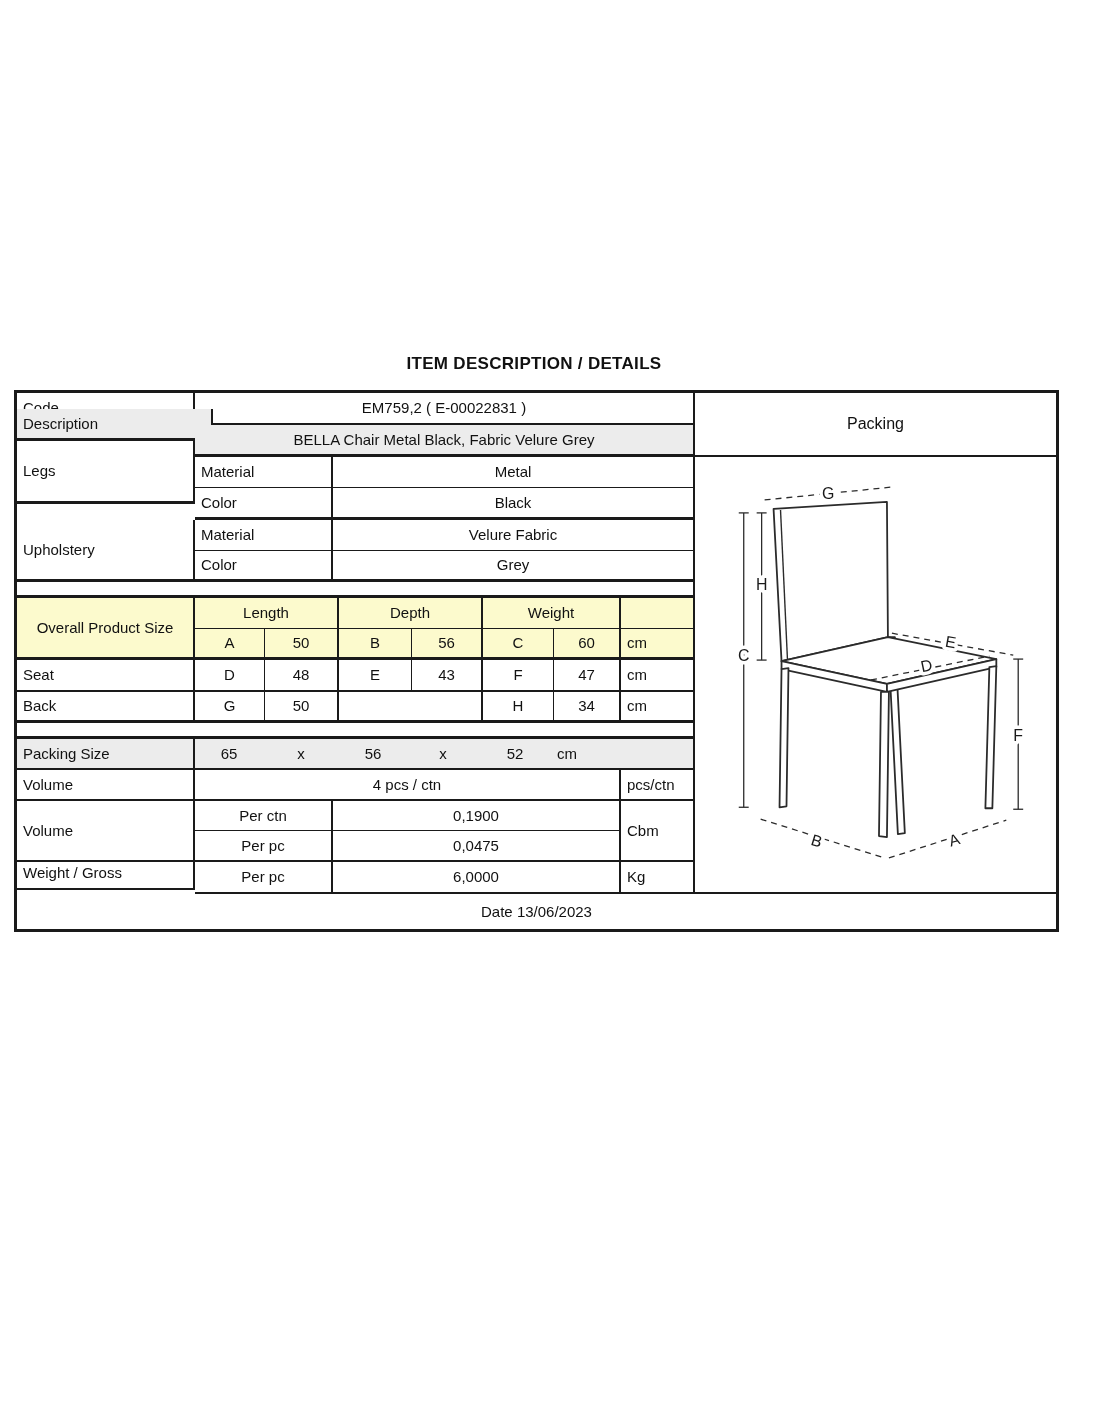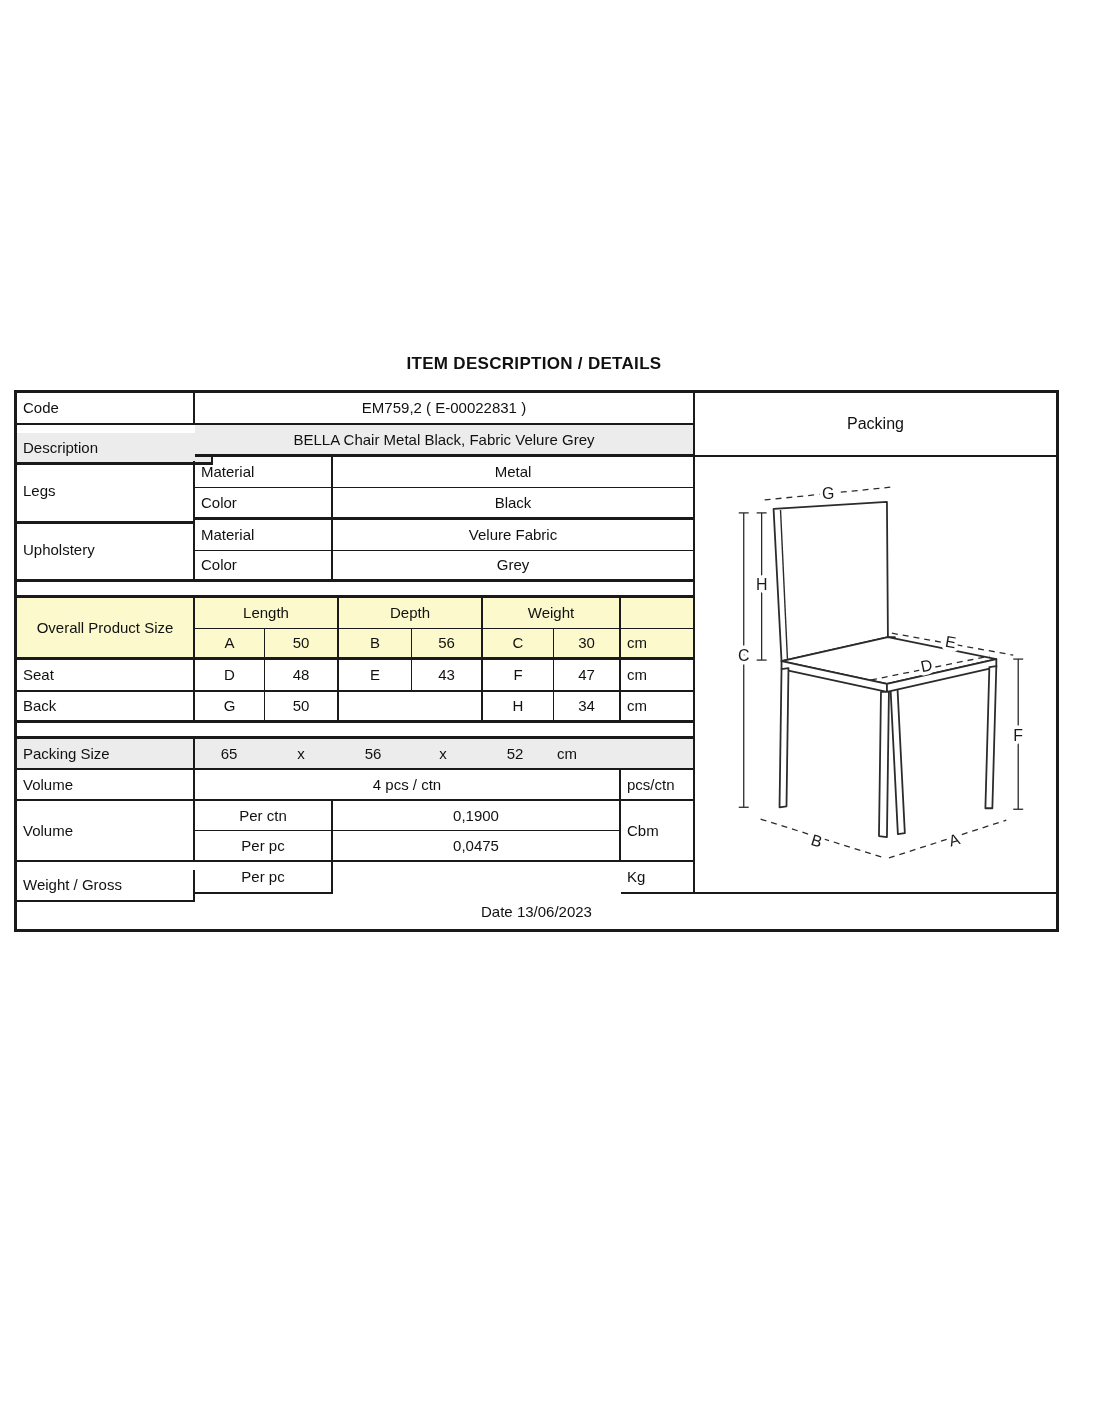--- a/index.html
+++ b/index.html
@@ -31,24 +31,24 @@
 
 <div class="page">
 
   <div class="doc-title">ITEM DESCRIPTION / DETAILS</div>
 
   <div class="spec">
 
     <div class="cell b lp br2 bb2" style="left:0;top:0;width:178px;height:32px">Code</div>
     <div class="cell b ctr bb2" style="left:178px;top:0;width:498px;height:32px">EM759,2  ( E-00022831 )</div>
 
-    <div class="cell b lp br2 bb3 bg-g" style="left:0;top:40px;width:196px;height:32px">Description</div>
+    <div class="cell b lp br2 bb3 bg-g" style="left:0;top:16px;width:196px;height:32px">Description</div>
     <div class="cell ctr bb3 bg-g" style="left:178px;top:32px;width:498px;height:32px">BELLA Chair Metal Black, Fabric Velure Grey</div>
 
-    <div class="cell b lp br2 bb3" style="left:0;top:68px;width:178px;height:63px">Legs</div>
+    <div class="cell b lp br2 bb3" style="left:0;top:48px;width:178px;height:63px">Legs</div>
     <div class="cell b lp br2 bb1" style="left:178px;top:64px;width:138px;height:31px">Material</div>
     <div class="cell ctr bb1" style="left:316px;top:64px;width:360px;height:31px">Metal</div>
     <div class="cell b lp br2 bb3" style="left:178px;top:95px;width:138px;height:32px">Color</div>
     <div class="cell b lp br2 bb3" style="left:0;top:127px;width:178px;height:62px">Upholstery</div>
 
     <div class="cell ctr bb3" style="left:316px;top:95px;width:360px;height:32px">Black</div>
     <div class="cell b lp br2 bb1" style="left:178px;top:127px;width:138px;height:31px">Material</div>
     <div class="cell ctr bb1" style="left:316px;top:127px;width:360px;height:31px">Velure Fabric</div>
     <div class="cell b lp br2 bb3" style="left:178px;top:158px;width:138px;height:31px">Color</div>
     <div class="cell ctr bb3" style="left:316px;top:158px;width:360px;height:31px">Grey</div>
@@ -59,21 +59,21 @@
     <div class="cell b ctr br2 bb1 bg-y" style="left:178px;top:205px;width:144px;height:31px">Length</div>
     <div class="cell b ctr br2 bb1 bg-y" style="left:322px;top:205px;width:144px;height:31px">Depth</div>
     <div class="cell b ctr br2 bb1 bg-y" style="left:466px;top:205px;width:138px;height:31px">Weight</div>
     <div class="cell bb1 bg-y" style="left:604px;top:205px;width:72px;height:31px"></div>
 
     <div class="cell b ctr br1 bb3 bg-y" style="left:178px;top:236px;width:70px;height:31px">A</div>
     <div class="cell ctr br2 bb3 bg-y" style="left:248px;top:236px;width:74px;height:31px">50</div>
     <div class="cell b ctr br1 bb3 bg-y" style="left:322px;top:236px;width:73px;height:31px">B</div>
     <div class="cell ctr br2 bb3 bg-y" style="left:395px;top:236px;width:71px;height:31px">56</div>
     <div class="cell b ctr br1 bb3 bg-y" style="left:466px;top:236px;width:71px;height:31px">C</div>
-    <div class="cell ctr br2 bb3 bg-y" style="left:537px;top:236px;width:67px;height:31px">30</div>
+    <div class="cell ctr br2 bb3 bg-y" style="left:537px;top:236px;width:67px;height:31px">60</div>
     <div class="cell b lp bb3 bg-y" style="left:604px;top:236px;width:72px;height:31px">cm</div>
 
     <div class="cell b lp br2 bb2" style="left:0;top:267px;width:178px;height:32px">Seat</div>
     <div class="cell b ctr br1 bb2" style="left:178px;top:267px;width:70px;height:32px">D</div>
     <div class="cell ctr br2 bb2" style="left:248px;top:267px;width:74px;height:32px">48</div>
     <div class="cell b ctr br1 bb2" style="left:322px;top:267px;width:73px;height:32px">E</div>
     <div class="cell ctr br2 bb2" style="left:395px;top:267px;width:71px;height:32px">43</div>
     <div class="cell b ctr br1 bb2" style="left:466px;top:267px;width:71px;height:32px">F</div>
     <div class="cell ctr br2 bb2" style="left:537px;top:267px;width:67px;height:32px">47</div>
     <div class="cell b lp bb2" style="left:604px;top:267px;width:72px;height:32px">cm</div>
@@ -102,22 +102,23 @@
     <div class="cell ctr br2 bb2" style="left:178px;top:377px;width:426px;height:31px">4 pcs / ctn</div>
     <div class="cell b lp bb2" style="left:604px;top:377px;width:72px;height:31px">pcs/ctn</div>
 
     <div class="cell b lp br2 bb2" style="left:0;top:408px;width:178px;height:61px">Volume</div>
     <div class="cell b ctr br2 bb1" style="left:178px;top:408px;width:138px;height:30px">Per ctn</div>
     <div class="cell ctr br2 bb1" style="left:316px;top:408px;width:288px;height:30px">0,1900</div>
     <div class="cell b lp bb2" style="left:604px;top:408px;width:72px;height:61px">Cbm</div>
     <div class="cell b ctr br2 bb2" style="left:178px;top:438px;width:138px;height:31px">Per pc</div>
     <div class="cell ctr br2 bb2" style="left:316px;top:438px;width:288px;height:31px">0,0475</div>
 
-    <div class="cell b lp br2 bb2" style="left:0;top:477px;width:178px;height:32px">Weight / Gross</div>
+    <div class="cell b lp br2 bb2" style="left:0;top:465px;width:178px;height:32px">Weight / Gross</div>
     <div class="cell b ctr br2 bb2" style="left:178px;top:469px;width:138px;height:32px">Per pc</div>
+    <div class="cell ctr br2 bb2" style="left:316px;top:469px;width:288px;height:32px">6,0000</div>
     <div class="cell b lp bb2" style="left:604px;top:469px;width:72px;height:32px">Kg</div>
 
     <div class="cell b ctr" style="left:0;top:501px;width:1039px;height:35px">Date 13/06/2023</div>
 
     <div class="cell b ctr bl2 bb2" style="left:676px;top:0;width:363px;height:64px;font-size:16px">Packing</div>
     <div class="cell bl2 bb2" style="left:676px;top:64px;width:363px;height:437px">
       <svg width="363" height="437" viewBox="0 0 363 437" fill="none" stroke="#2b2b2b" stroke-width="1.8" stroke-linejoin="round">
 
         <polygon points="194,181 201,181 211,378 204,379" fill="#fff"></polygon>
 

